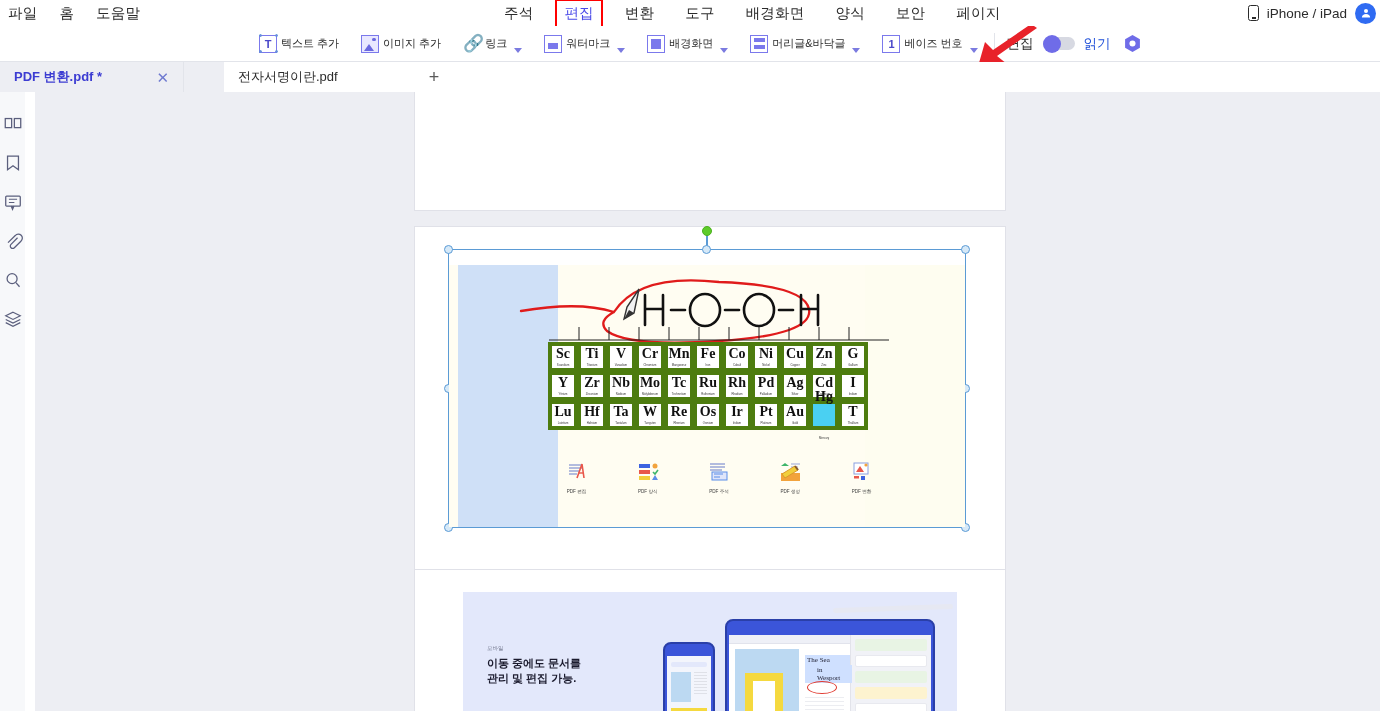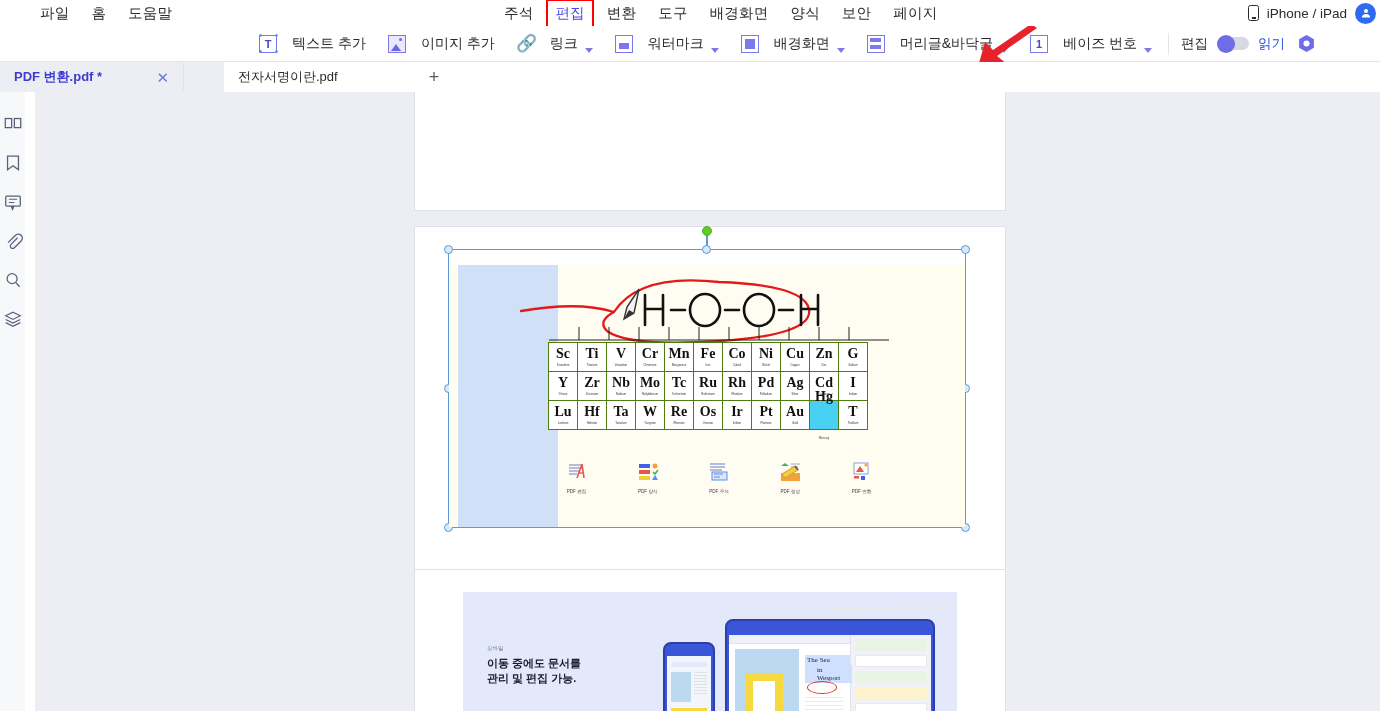--- a/index.html
+++ b/index.html
@@ -5,24 +5,24 @@
   * { box-sizing: border-box; margin: 0; padding: 0; }
   html, body {
     width: 1380px; height: 711px;
     font-family: "Liberation Sans", "DejaVu Sans", sans-serif;
     background: #ffffff; overflow: hidden;
   }
   #app { position: relative; width: 1380px; height: 711px; background: #fff; }
 
   
   .menubar { position: absolute; left: 0; top: 0; width: 1380px; height: 26px; background: #fff; }
-  .menu-left { position: absolute; left: 0; top: 0; display: flex; align-items: center; height: 26px; padding-left: 32px; }
+  .menu-left { position: absolute; left: 0; top: 0; display: flex; align-items: center; height: 26px; }
   .menu-left .mi { font-size: 14.5px; color: #2b2b2b; padding: 0 0 0 0; margin-left: 22px; letter-spacing: .2px; }
   .menu-left .mi:first-child { margin-left: 8px; }
-  .menu-center { position: absolute; left: 495px; top: 0; display: flex; align-items: center; height: 26px; gap: 4px; }
+  .menu-center { position: absolute; left: 495px; top: 0; display: flex; align-items: center; height: 26px; gap: 13px; }
   .menu-center .mi {
     font-size: 14.5px; color: #2b2b2b; padding: 2px 9px; letter-spacing: .2px;
     position: relative; white-space: nowrap;
   }
   .menu-center .mi.active { color: #4a4ae8; }
   .menu-center .mi.boxed::after {
     content: ""; position: absolute; left: 0px; top: -3px; right: 0px; bottom: -3px;
     border: 2.5px solid #ff0000; pointer-events: none;
   }
   .menu-right { position: absolute; right: 4px; top: 0; height: 26px; display: flex; align-items: center; gap: 8px; }
@@ -35,21 +35,21 @@
   }
 
   
   .toolbar {
     position: absolute; left: 0; top: 26px; width: 1380px; height: 36px;
     background: #fff; display: flex; align-items: center;
     border-bottom: 1px solid #e2e4ea;
   }
   .tb-inner { position: absolute; left: 255px; display: flex; align-items: center; }
   .tbi { display: flex; align-items: center; height: 36px; padding: 0 4px; cursor: default; }
-  .tbi .lbl { font-size: 14px; color: #2b2b2b; margin-left: 15px; white-space: nowrap; }
+  .tbi .lbl { font-size: 11px; color: #2b2b2b; margin-left: 4px; white-space: nowrap; }
   .tbi .caret { margin-left: 7px; width: 0; height: 0; border-left: 4px solid transparent; border-right: 4px solid transparent; border-top: 5px solid #7b7be0; align-self: flex-end; margin-bottom: 9px; }
   .tb-gap { width: 14px; }
   .ic { width: 18px; height: 18px; flex: 0 0 18px; position: relative; }
 
   
   .ic-text { border: 1.6px solid #7b79ec; display:flex; align-items:center; justify-content:center; font-size:11px; font-weight:700; color:#4a48c9; }
   .ic-text .hdl { position:absolute; width:3px; height:3px; background:#7b79ec; }
   .ic-text .h1{left:-1.5px;top:-1.5px}.ic-text .h2{right:-1.5px;top:-1.5px}
   .ic-text .h3{left:-1.5px;bottom:-1.5px}.ic-text .h4{right:-1.5px;bottom:-1.5px}
   .ic-img { border: 1.6px solid #7b79ec; background:#e9e8ff; overflow:hidden; }
@@ -125,21 +125,21 @@
   .shot { position:absolute; left:0; top:15px; right:0; bottom:0; background:#fffdf2; overflow:hidden; }
   .shot-blue { position:absolute; left:9px; top:0; width:100px; bottom:0; background:#cfe0f7; }
 
   
   .hand { position:absolute; left:70px; top:14px; width:320px; height:70px; }
 
   
   .ptable { position:absolute; left:100px; top:78px; width:340px; }
   .prow { display:flex; }
   .pcell {
-    width:30px; height:30px; border:1px solid #4d7c0f; margin-left:-1px; margin-top:-1px;
+    width:30px; height:30px; border:4px solid #4d7c0f; margin-left:-1px; margin-top:-1px;
     display:flex; flex-direction:column; align-items:center; justify-content:center; background:#fff;
   }
   .pcell .sym { font-size:14px; font-weight:bold; color:#111; line-height:1; font-family:"Liberation Serif", serif; }
   .pcell .nm { font-size:2.8px; color:#333; margin-top:1.5px; }
   .pcell.hl { background:#4ad0f2;gap:31px; }
   .ptable-lines { position:absolute; left:100px; top:62px; width:340px; height:14px; }
 
   
   .shot-yellow { position:absolute; right:0; top:0; bottom:0; width:100px; background:#fefdf0; }
 

